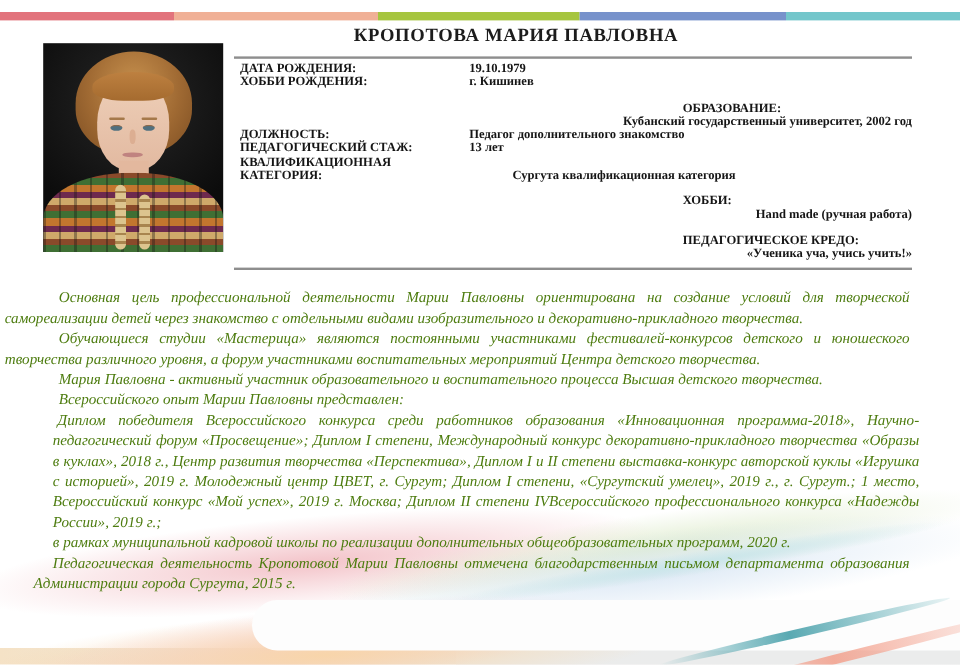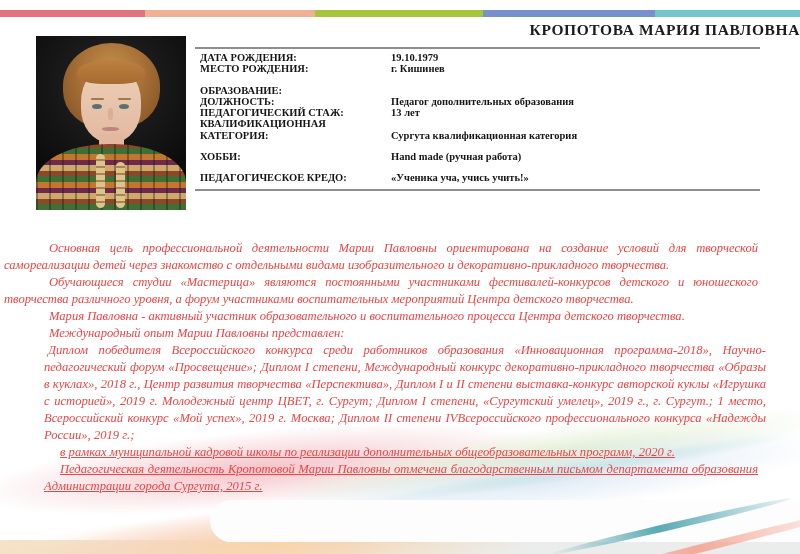--- a/index.html
+++ b/index.html
@@ -6,21 +6,21 @@
   .page{
     position:relative;width:800px;height:554px;background:#ffffff;
     overflow:hidden;font-family:"Liberation Serif","DejaVu Serif",serif;color:#111;
   }
   
   .top-stripe{position:absolute;top:10px;left:0;width:800px;height:7px;display:flex;z-index:2;}
   .top-stripe > div{height:100%;}
   
   .title{
     position:absolute;top:21px;left:60px;width:740px;margin:0;
-    text-align:right;font-size:15.5px;font-weight:bold;letter-spacing:.6px;
+    text-align:center;font-size:15.5px;font-weight:bold;letter-spacing:.6px;
     color:#1c1c1c;z-index:2;
   }
   
   .photo{
     position:absolute;left:36px;top:36px;width:150px;height:174px;overflow:hidden;z-index:2;
     background:radial-gradient(circle at 50% 28%, #262626 0%, #0c0c0c 70%);
   }
   .photo .hair{position:absolute;top:7px;left:27px;width:97px;height:86px;border-radius:52% 52% 46% 46%;
     background:radial-gradient(ellipse at 50% 35%, #c8924f 0%, #a06a33 55%, #7c4d22 100%);}
   .photo .face{position:absolute;top:29px;left:45px;width:60px;height:77px;border-radius:48% 48% 44% 44%;
@@ -43,31 +43,31 @@
     background:repeating-linear-gradient(0deg, #dcc48e 0 5px, #a8854e 5px 7px);}
   .photo .beads.b1{bottom:2px;left:60px;width:9px;height:54px;}
   .photo .beads.b2{bottom:2px;left:80px;width:9px;height:46px;}
   
   .profile{
     position:absolute;left:195px;top:47px;width:565px;z-index:2;
     border-top:2px solid #8e8e8e;border-bottom:2px solid #8e8e8e;
     padding:3px 0 5px;font-weight:bold;font-size:10.5px;line-height:11.3px;color:#151515;
   }
   .prow{display:flex;align-items:flex-end;}
-  .prow.bottom-align{align-items:flex-end;}
+  .prow.bottom-align{align-items:flex-end;gap:36px;}
   .prow .plabel{flex:none;width:191px;padding-left:5px;}
   .prow .pvalue{flex:1;}
-  .prow.gap{margin-top:10px;}
+  .prow.gap{margin-top:10px;flex-direction:column;}
   
   .bodytext{position:absolute;top:240px;left:0;width:800px;z-index:2;
-    font-style:italic;font-size:12.6px;line-height:17px;text-align:justify;color:#ef4444;}
+    font-style:italic;font-size:12.6px;line-height:17px;text-align:justify;color:#4d7c0f;}
   .bodytext p{margin:0;}
   .bodytext p.pa{margin-left:4px;margin-right:42px;text-indent:45px;}
   .bodytext p.pc{margin-left:44px;margin-right:34px;text-indent:4px;}
-  .bodytext p.pb{margin-left:44px;margin-right:42px;text-indent:16px;text-decoration:underline;}
+  .bodytext p.pb{margin-left:28px;margin-right:42px;text-indent:16px;}
   
   .waves{position:absolute;left:0;bottom:0;width:800px;height:150px;overflow:hidden;z-index:0;pointer-events:none;}
   .waves > div{position:absolute;}
   .w-grayband{bottom:0;left:0;width:800px;height:14px;
     background:linear-gradient(90deg,#f5e2c6 0%,#ebe9e6 40%,#e9eaea 100%);}
   .w-grayfill{bottom:0;right:0;width:420px;height:46px;background:#ebecec;
     border-radius:40px 0 0 0;opacity:.8;}
   .w-green{right:-140px;bottom:58px;width:780px;height:80px;border-radius:50%;transform:rotate(-8deg);
     background:radial-gradient(ellipse closest-side, rgba(221,235,202,.85), rgba(221,235,202,0) 72%);}
   .w-blue{right:-160px;bottom:26px;width:820px;height:100px;border-radius:50%;transform:rotate(-7deg);
@@ -116,29 +116,30 @@
     <div class="beads b1"></div>
     <div class="beads b2"></div>
   </div>
 
   <div class="profile">
     <div class="prow">
       <div class="plabel">ДАТА РОЖДЕНИЯ:</div>
       <div class="pvalue">19.10.1979</div>
     </div>
     <div class="prow">
-      <div class="plabel">МЕСТО РОЖДЕНИЯ:</div>
+      <div class="plabel">ХОББИ РОЖДЕНИЯ:</div>
       <div class="pvalue">г. Кишинев</div>
     </div>
     <div class="prow gap">
       <div class="plabel">ОБРАЗОВАНИЕ:</div>
+      <div class="pvalue">Кубанский государственный университет, 2002  год</div>
     </div>
     <div class="prow">
       <div class="plabel">ДОЛЖНОСТЬ:</div>
-      <div class="pvalue">Педагог дополнительных образования</div>
+      <div class="pvalue">Педагог дополнительного знакомство</div>
     </div>
     <div class="prow">
       <div class="plabel">ПЕДАГОГИЧЕСКИЙ СТАЖ:</div>
       <div class="pvalue">13 лет</div>
     </div>
     <div class="prow bottom-align">
       <div class="plabel">КВАЛИФИКАЦИОННАЯ КАТЕГОРИЯ:</div>
       <div class="pvalue">Сургута квалификационная категория</div>
     </div>
     <div class="prow gap">
@@ -147,22 +148,22 @@
     </div>
     <div class="prow gap">
       <div class="plabel">ПЕДАГОГИЧЕСКОЕ КРЕДО:</div>
       <div class="pvalue">«Ученика уча, учись учить!»</div>
     </div>
   </div>
 
   <div class="bodytext">
     <p class="pa">Основная цель профессиональной деятельности Марии Павловны ориентирована на создание условий для творческой самореализации детей через знакомство с отдельными видами изобразительного и декоративно-прикладного творчества.</p>
     <p class="pa">Обучающиеся студии «Мастерица» являются постоянными участниками фестивалей-конкурсов детского и юношеского творчества различного уровня, а форум участниками воспитательных мероприятий Центра детского творчества.</p>
-    <p class="pa">Мария Павловна - активный участник образовательного и воспитательного процесса Центра детского творчества.</p>
-    <p class="pa">Международный опыт Марии Павловны представлен:</p>
+    <p class="pa">Мария Павловна - активный участник образовательного и воспитательного процесса Высшая детского творчества.</p>
+    <p class="pa">Всероссийского опыт Марии Павловны представлен:</p>
     <p class="pc">Диплом победителя Всероссийского конкурса среди работников образования «Инновационная программа-2018», Научно-педагогический форум «Просвещение»; Диплом I степени, Международный конкурс декоративно-прикладного творчества «Образы в куклах», 2018 г., Центр развития творчества «Перспектива», Диплом I и II степени выставка-конкурс авторской куклы «Игрушка с историей», 2019 г. Молодежный центр ЦВЕТ, г. Сургут; Диплом I степени, «Сургутский умелец», 2019 г., г. Сургут.; 1 место, Всероссийский конкурс «Мой успех», 2019 г. Москва; Диплом II степени IVВсероссийского профессионального конкурса «Надежды России», 2019 г.;</p>
     <p class="pb">в рамках муниципальной кадровой школы по реализации дополнительных общеобразовательных программ, 2020 г.</p>
     <p class="pb">Педагогическая деятельность Кропотовой Марии Павловны отмечена благодарственным письмом департамента образования Администрации города Сургута, 2015 г.</p>
   </div>
 
   <div class="waves">
     <div class="w-grayband"></div>
     <div class="w-grayfill"></div>
     <div class="w-pink1"></div>
     <div class="w-pink2"></div>

